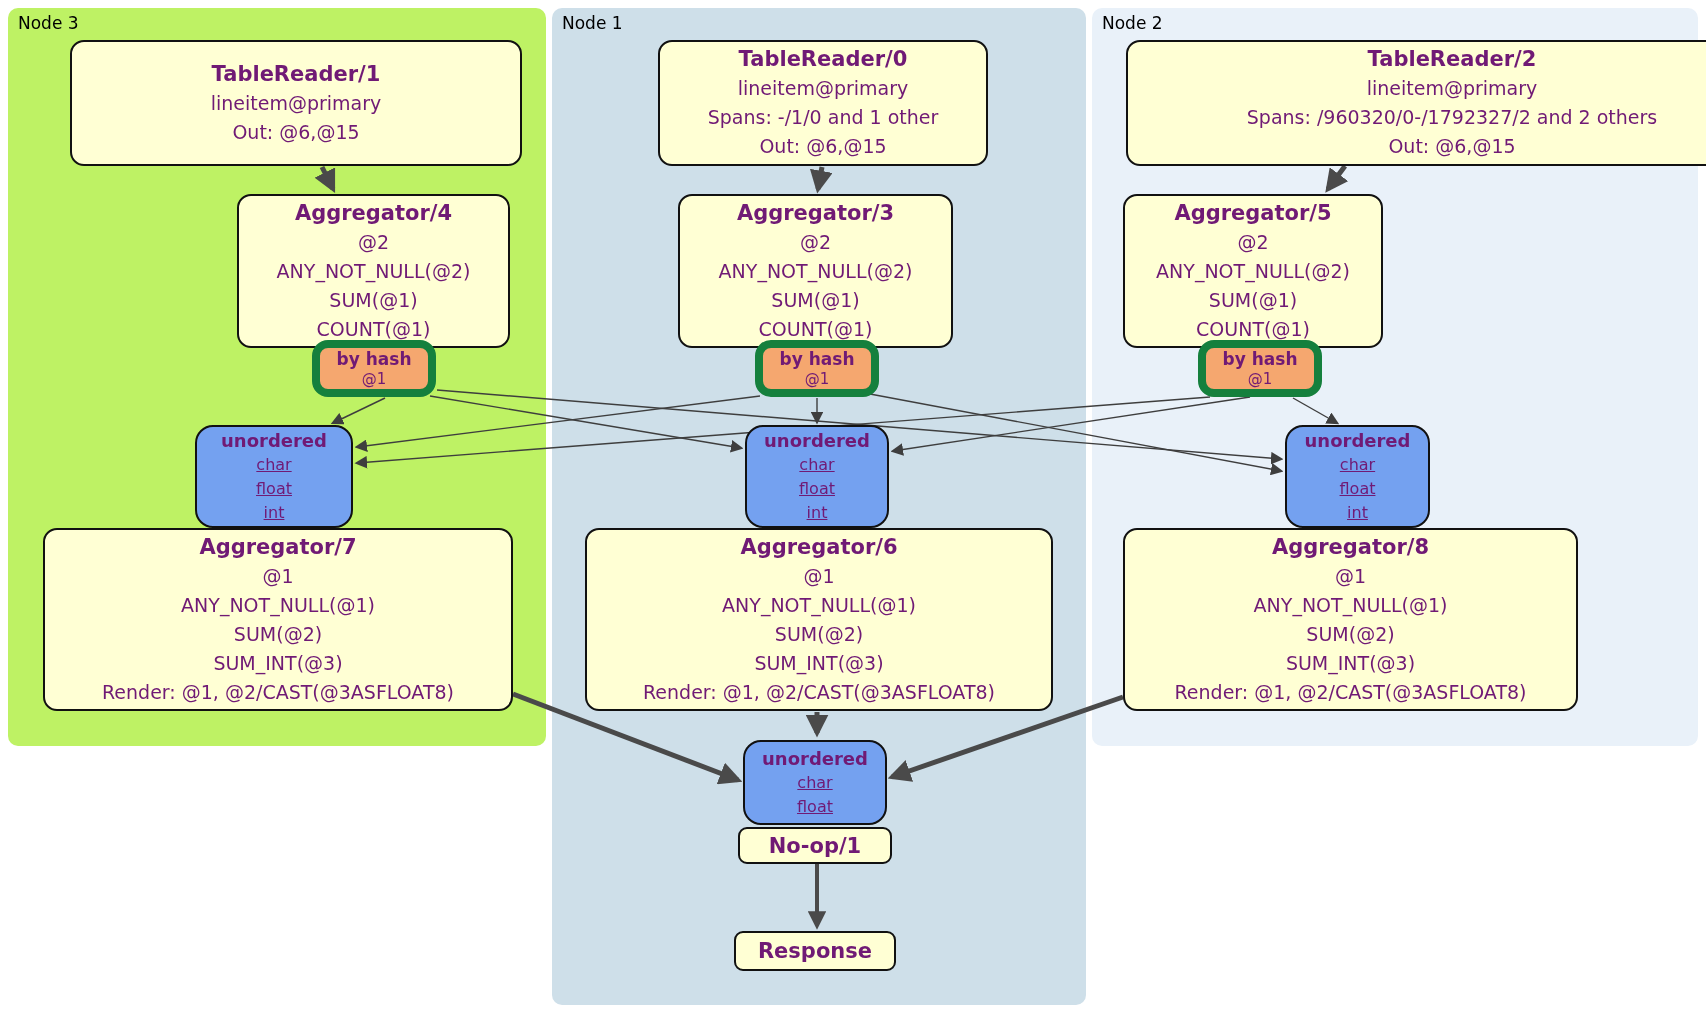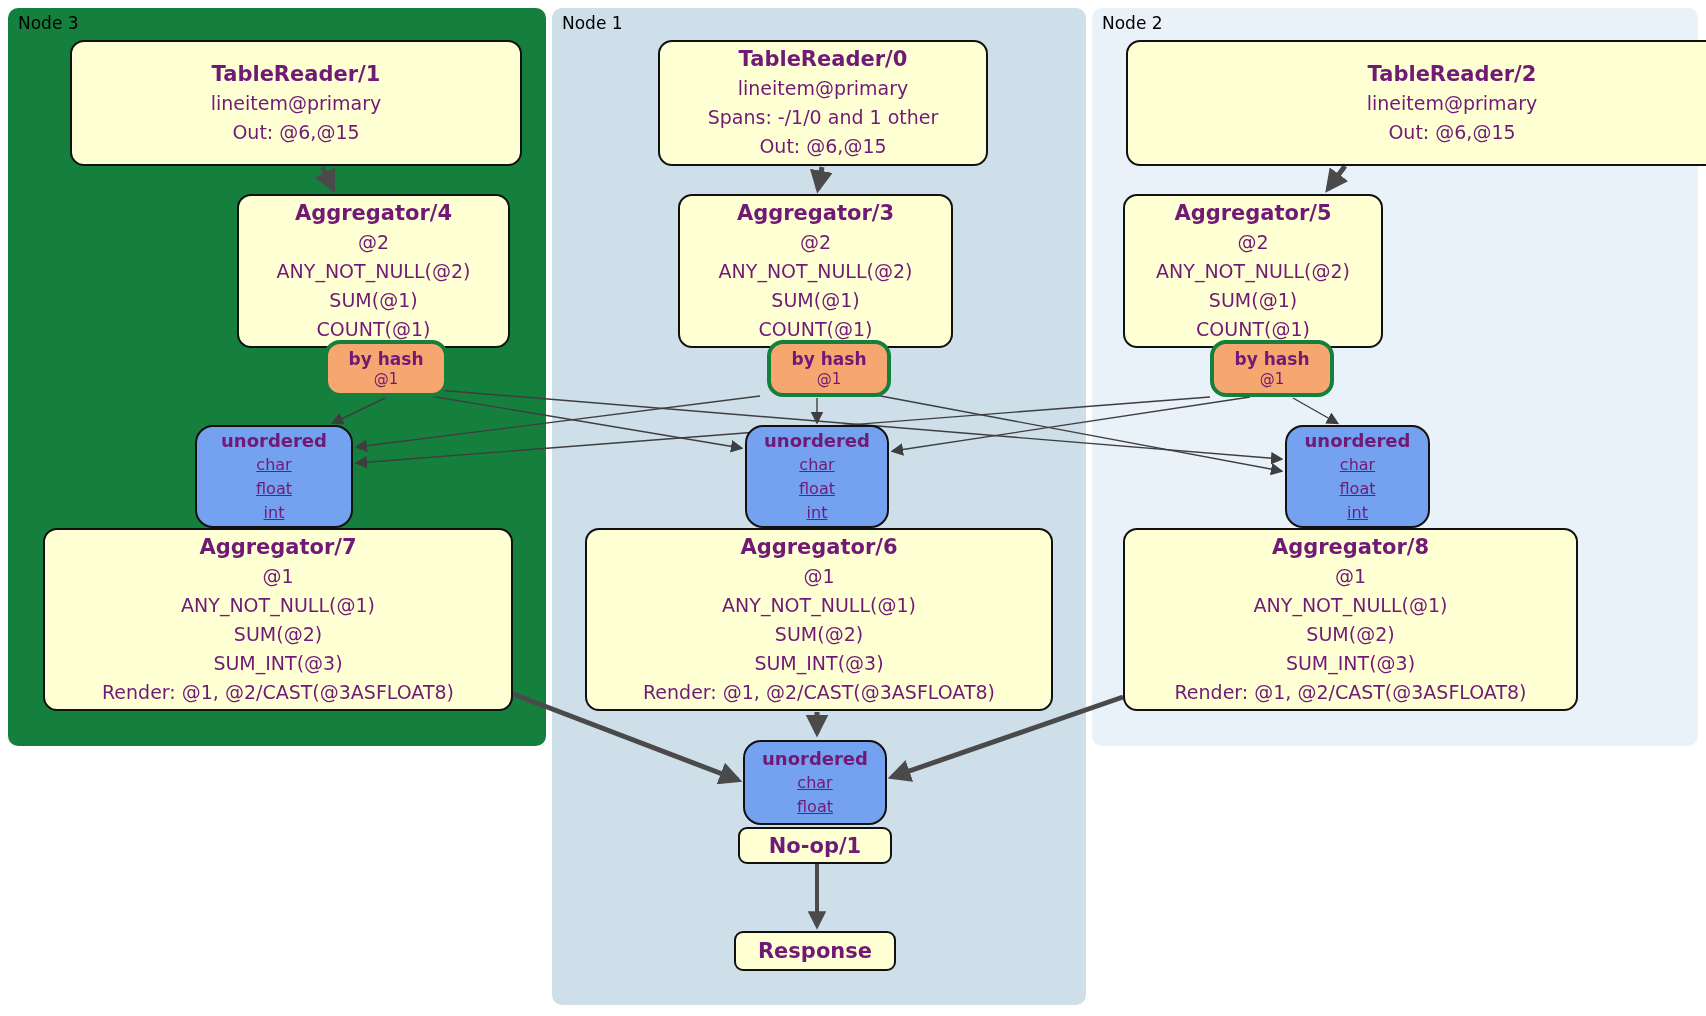--- a/index.html
+++ b/index.html
@@ -16,40 +16,40 @@
     position:absolute;z-index:3;box-sizing:border-box;
     display:flex;flex-direction:column;align-items:center;justify-content:center;
     text-align:center;color:#701a75;
   }
   .op-box{
     background:#ffffd4;border:2px solid #111;border-radius:14px;
   }
   .op-title{font-weight:bold;font-size:21px;line-height:29px;white-space:nowrap;}
   .op-line{font-size:19px;line-height:29px;white-space:nowrap;}
   .hash-box{
-    background:#f5a76f;border:4px solid #15803d;border-radius:16px;margin-left:12px;
+    background:#f5a76f;border:8px solid #15803d;border-radius:16px;
   }
   .hash-title{font-weight:bold;font-size:17px;line-height:22px;}
   .hash-sub{font-size:15px;line-height:19px;}
   .stream-box{
     background:#74a1f0;border:2px solid #111;border-radius:18px;
   }
   .stream-title{font-weight:bold;font-size:18px;line-height:25px;}
   .stream-line{font-size:16px;line-height:24px;text-decoration:underline;}
   .mini-box{
     background:#ffffd4;border:2px solid #111;border-radius:9px;
   }
   .mini-title{font-weight:bold;font-size:21px;line-height:26px;white-space:nowrap;}
 </style>
 </head>
 <body>
 
 <div class="canvas">
 
-  <div class="region" style="left:8px;top:8px;width:538px;height:738px;background:#15803d;">
+  <div class="region" style="left:8px;top:8px;width:538px;height:738px;background:#bef264;">
     <div class="region-label">Node 3</div>
   </div>
   <div class="region" style="left:552px;top:8px;width:534px;height:997px;background:#cedfe9;">
     <div class="region-label">Node 1</div>
   </div>
   <div class="region" style="left:1092px;top:8px;width:606px;height:738px;background:#e9f1f9;">
     <div class="region-label">Node 2</div>
   </div>
 
   <svg class="edges" width="1706" height="1016" viewBox="0 0 1706 1016">
@@ -90,20 +90,21 @@
   </div>
   <div class="box op-box" style="left:658px;top:40px;width:330px;height:126px;">
     <div class="op-title">TableReader/0</div>
     <div class="op-line">lineitem@primary</div>
     <div class="op-line">Spans: -/1/0 and 1 other</div>
     <div class="op-line">Out: @6,@15</div>
   </div>
   <div class="box op-box" style="left:1126px;top:40px;width:652px;height:126px;">
     <div class="op-title">TableReader/2</div>
     <div class="op-line">lineitem@primary</div>
+    <div class="op-line">Spans: /960320/0-/1792327/2 and 2 others</div>
     <div class="op-line">Out: @6,@15</div>
   </div>
 
   <div class="box op-box" style="left:237px;top:194px;width:273px;height:154px;">
     <div class="op-title">Aggregator/4</div>
     <div class="op-line">@2</div>
     <div class="op-line">ANY_NOT_NULL(@2)</div>
     <div class="op-line">SUM(@1)</div>
     <div class="op-line">COUNT(@1)</div>
   </div>

